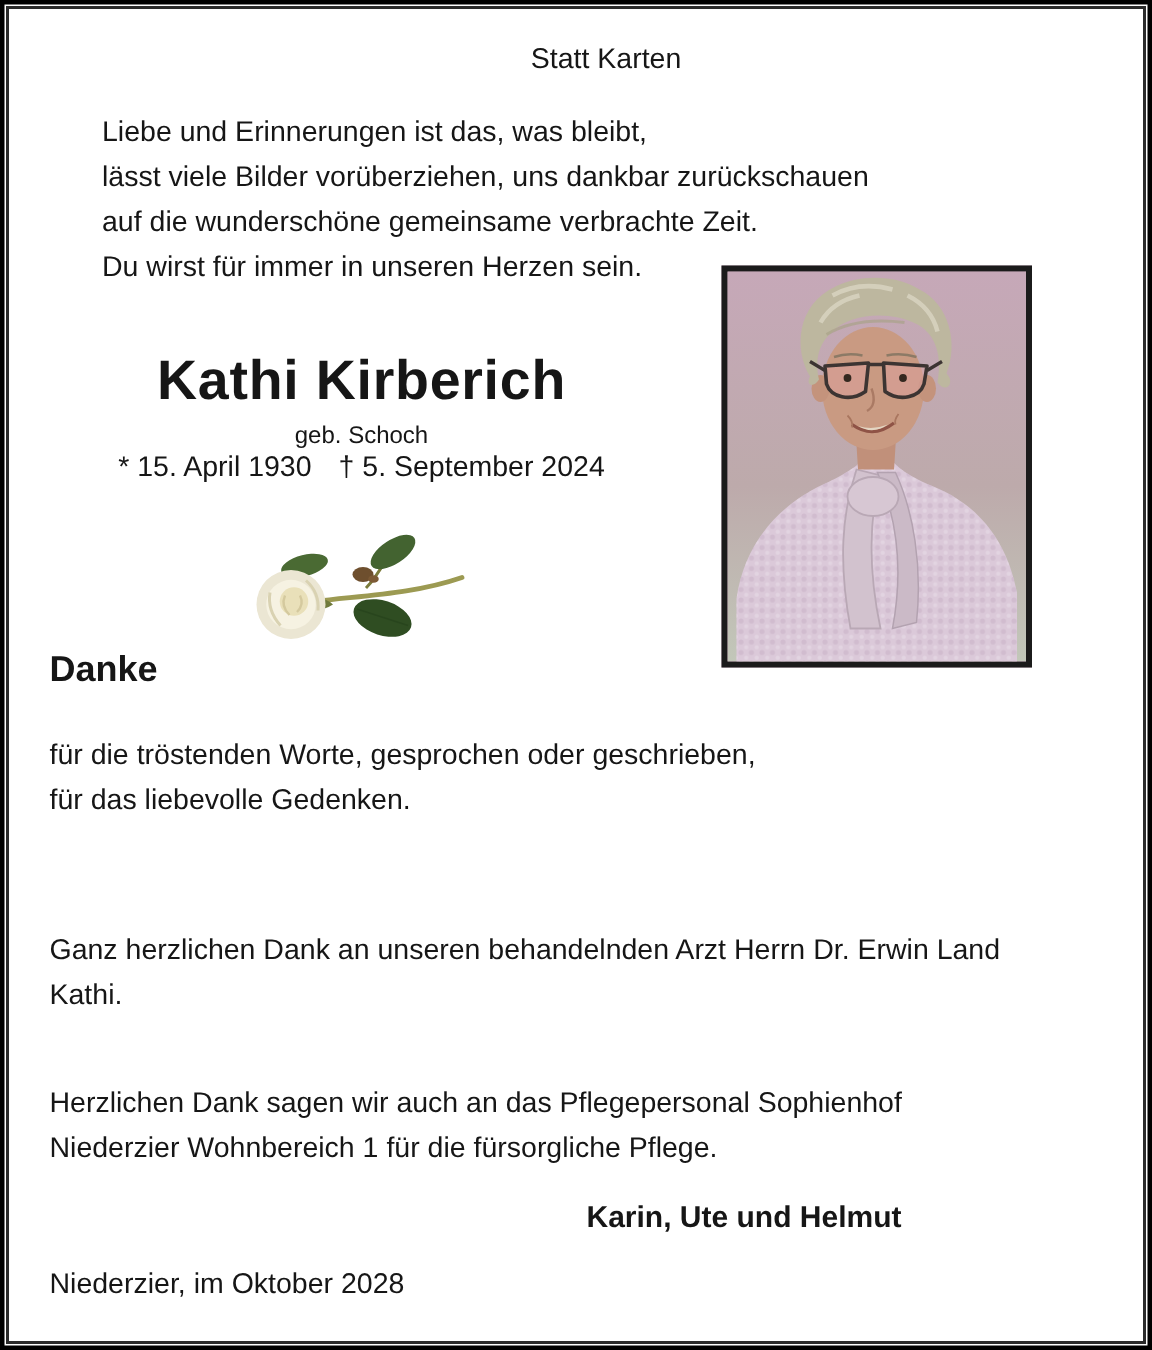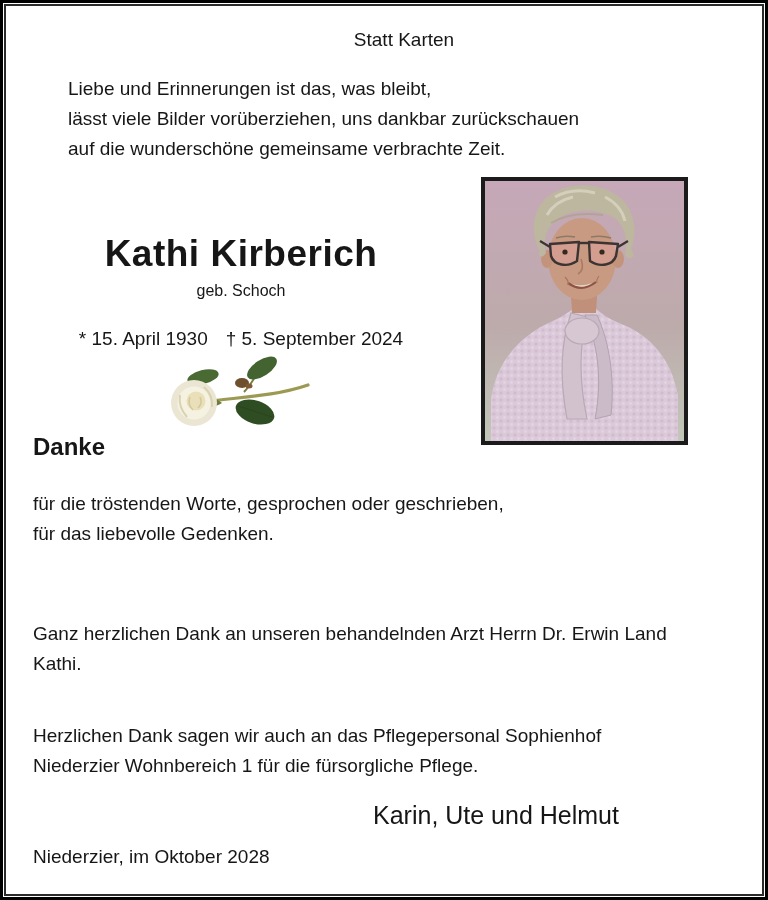--- a/index.html
+++ b/index.html
@@ -25,53 +25,54 @@
   .header {
     left: 0; top: 29px; width: 768px;
     text-align: center;
     font-size: 19px;
     padding-left: 20px;
   }
   .poem { left: 33px; top: 74px; font-size: 19px; line-height: 30px; margin-left: 35px; }
   .name-block { left: 0; top: 233px; width: 482px; text-align: center; }
   .deceased-name { font-size: 37px; font-weight: bold; line-height: 42px; letter-spacing: 0.5px; }
   .maiden-name { font-size: 16px; margin-top: 7px; }
-  .life-dates { font-size: 19px; margin-top: 28px; text-align: center; }
+  .life-dates { font-size: 19px; margin-top: 1px; text-align: center; }
   .life-dates .birth { margin-right: 18px; }
   .rose { left: 170px; top: 351px; width: 148px; height: 88px; }
   .photo {
     left: 481px; top: 177px; width: 207px; height: 268px;
     border: 4px solid #1b1b1b;
     box-sizing: border-box;
     background: #c2a4b5;
   }
   .photo svg { display: block; width: 199px; height: 260px; }
   .danke { left: 33px; top: 433px; font-size: 24px; font-weight: bold; }
   .thanks { left: 33px; top: 489px; font-size: 19px; line-height: 29.5px; }
   .para-doctor { left: 33px; top: 619px; font-size: 19px; line-height: 29.5px; }
   .para-care   { left: 33px; top: 721px; font-size: 19px; line-height: 29.5px; }
   .signature {
     left: 310px; top: 801px; width: 372px;
     text-align: center;
-    font-size: 25px; font-weight: normal;
+    font-size: 20px; font-weight: bold;
   }
   .place-date { left: 33px; top: 846px; font-size: 19px; }
 </style>
 </head>
 <body>
 
 <div class="frame-outer"></div>
 <div class="frame-inner"></div>
 
 <div class="abs header">Statt Karten</div>
 
 <div class="abs poem">
   <div>Liebe und Erinnerungen ist das, was bleibt,</div>
   <div>lässt viele Bilder vorüberziehen, uns dankbar zurückschauen</div>
   <div>auf die wunderschöne gemeinsame verbrachte Zeit.</div>
+  <div>Du wirst für immer in unseren Herzen sein.</div>
 </div>
 
 <div class="abs name-block">
   <div class="deceased-name">Kathi Kirberich</div>
   <div class="maiden-name">geb. Schoch</div>
   <div class="life-dates">
     <span class="birth">* 15. April 1930</span><span>† 5. September 2024</span>
   </div>
 </div>
 

